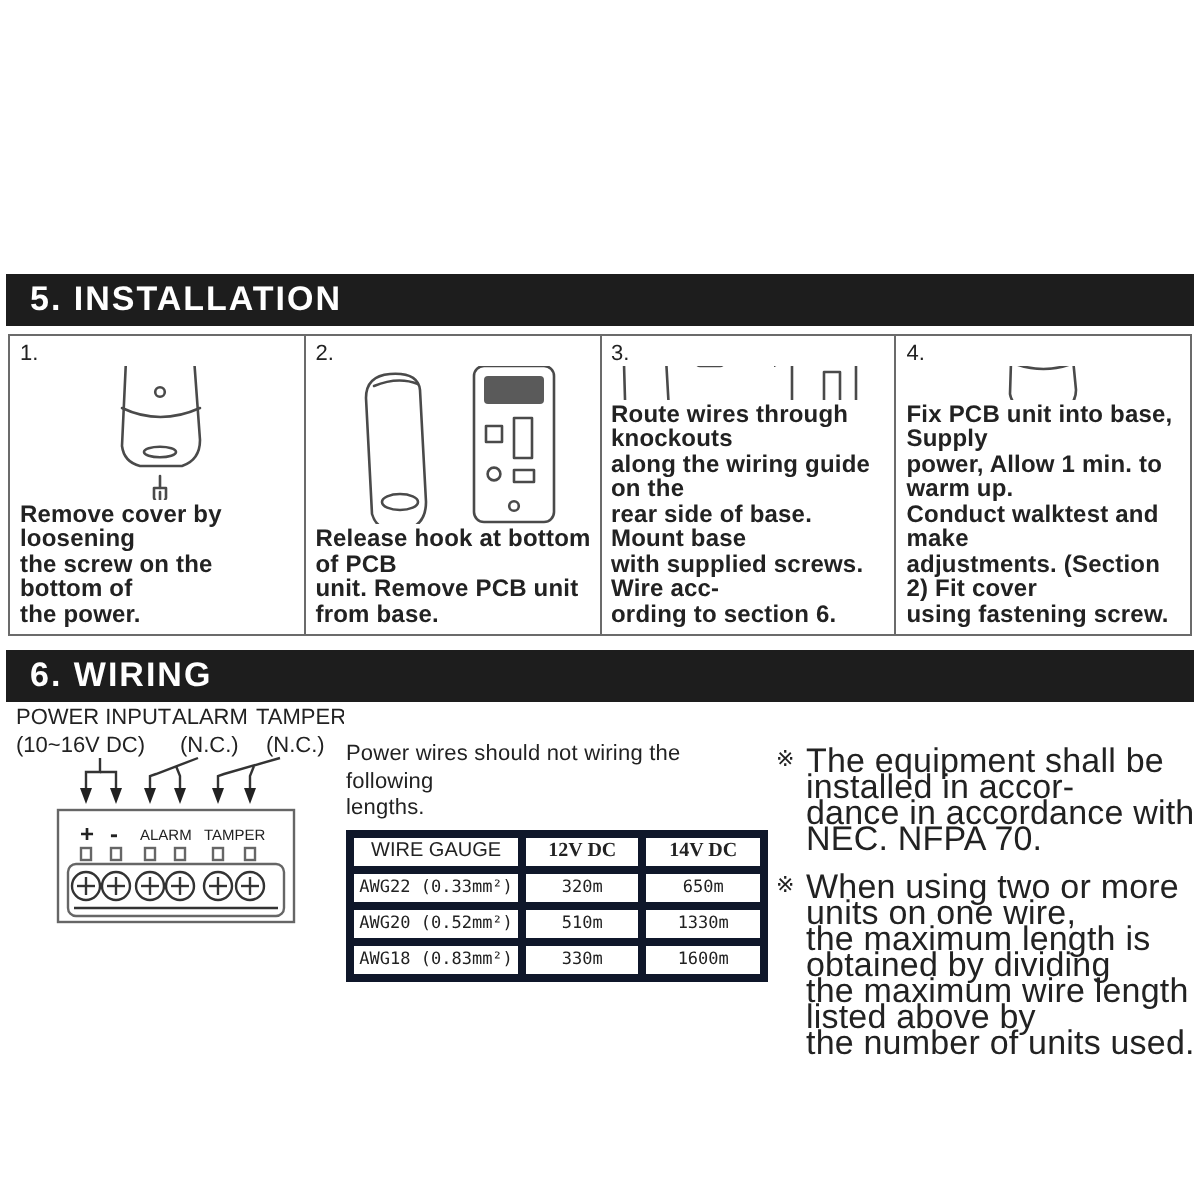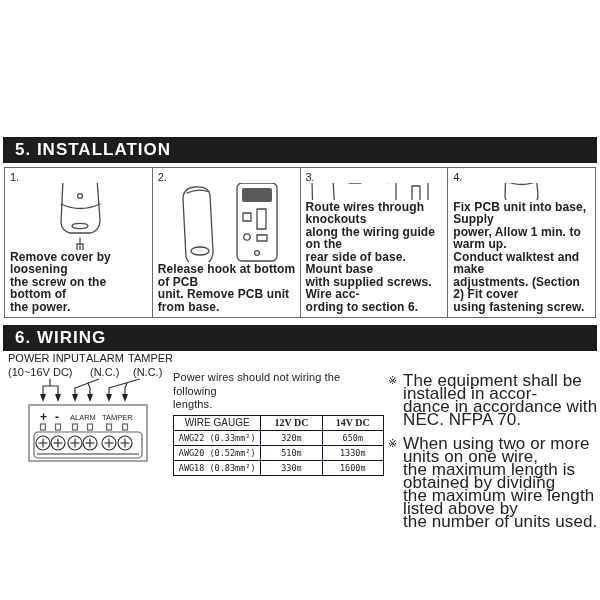--- a/index.html
+++ b/index.html
@@ -39,21 +39,21 @@
   .diag-small{font-size:7.5px;}
   .diag-sign{font-size:12px;font-weight:bold;}
   .diag-line{stroke:#333;stroke-width:1.2;fill:none;}
   .diag-arrow{fill:#222;}
   .diag-box{fill:none;stroke:#666;stroke-width:1.2;}
 
   #mid-col{position:absolute;left:173px;top:371px;width:213px;}
   #intro-text{font-size:11px;line-height:13.5px;white-space:pre-line;letter-spacing:0.1px;}
   table.wire-table{border-collapse:collapse;margin-top:3px;width:211px;}
   table.wire-table th,table.wire-table td{
-    border:1px solid #0f172a;text-align:center;padding:0;height:14px;
+    border:4px solid #0f172a;text-align:center;padding:0;height:14px;
   }
   th.col-gauge{width:87px;font-size:10px;font-weight:normal;font-family:"Liberation Sans",sans-serif;}
   th.col-v{width:61px;font-size:10px;font-family:Liberation Serif, serif;font-weight:bold;}
   td.cell-gauge{font-size:8.5px;font-family:"DejaVu Sans Mono",monospace;margin-top:12px;}
   td.cell-len{font-size:8.5px;font-family:"DejaVu Sans Mono",monospace;}
 
   #notes-col{position:absolute;left:388px;top:374px;width:212px;}
   .note{display:flex;margin-bottom:11px;}
   .note-marker{flex:0 0 15px;font-size:11px;line-height:13px;}
   .note-text{font-size:17px;line-height:13px;white-space:pre-line;letter-spacing:0.1px;}

